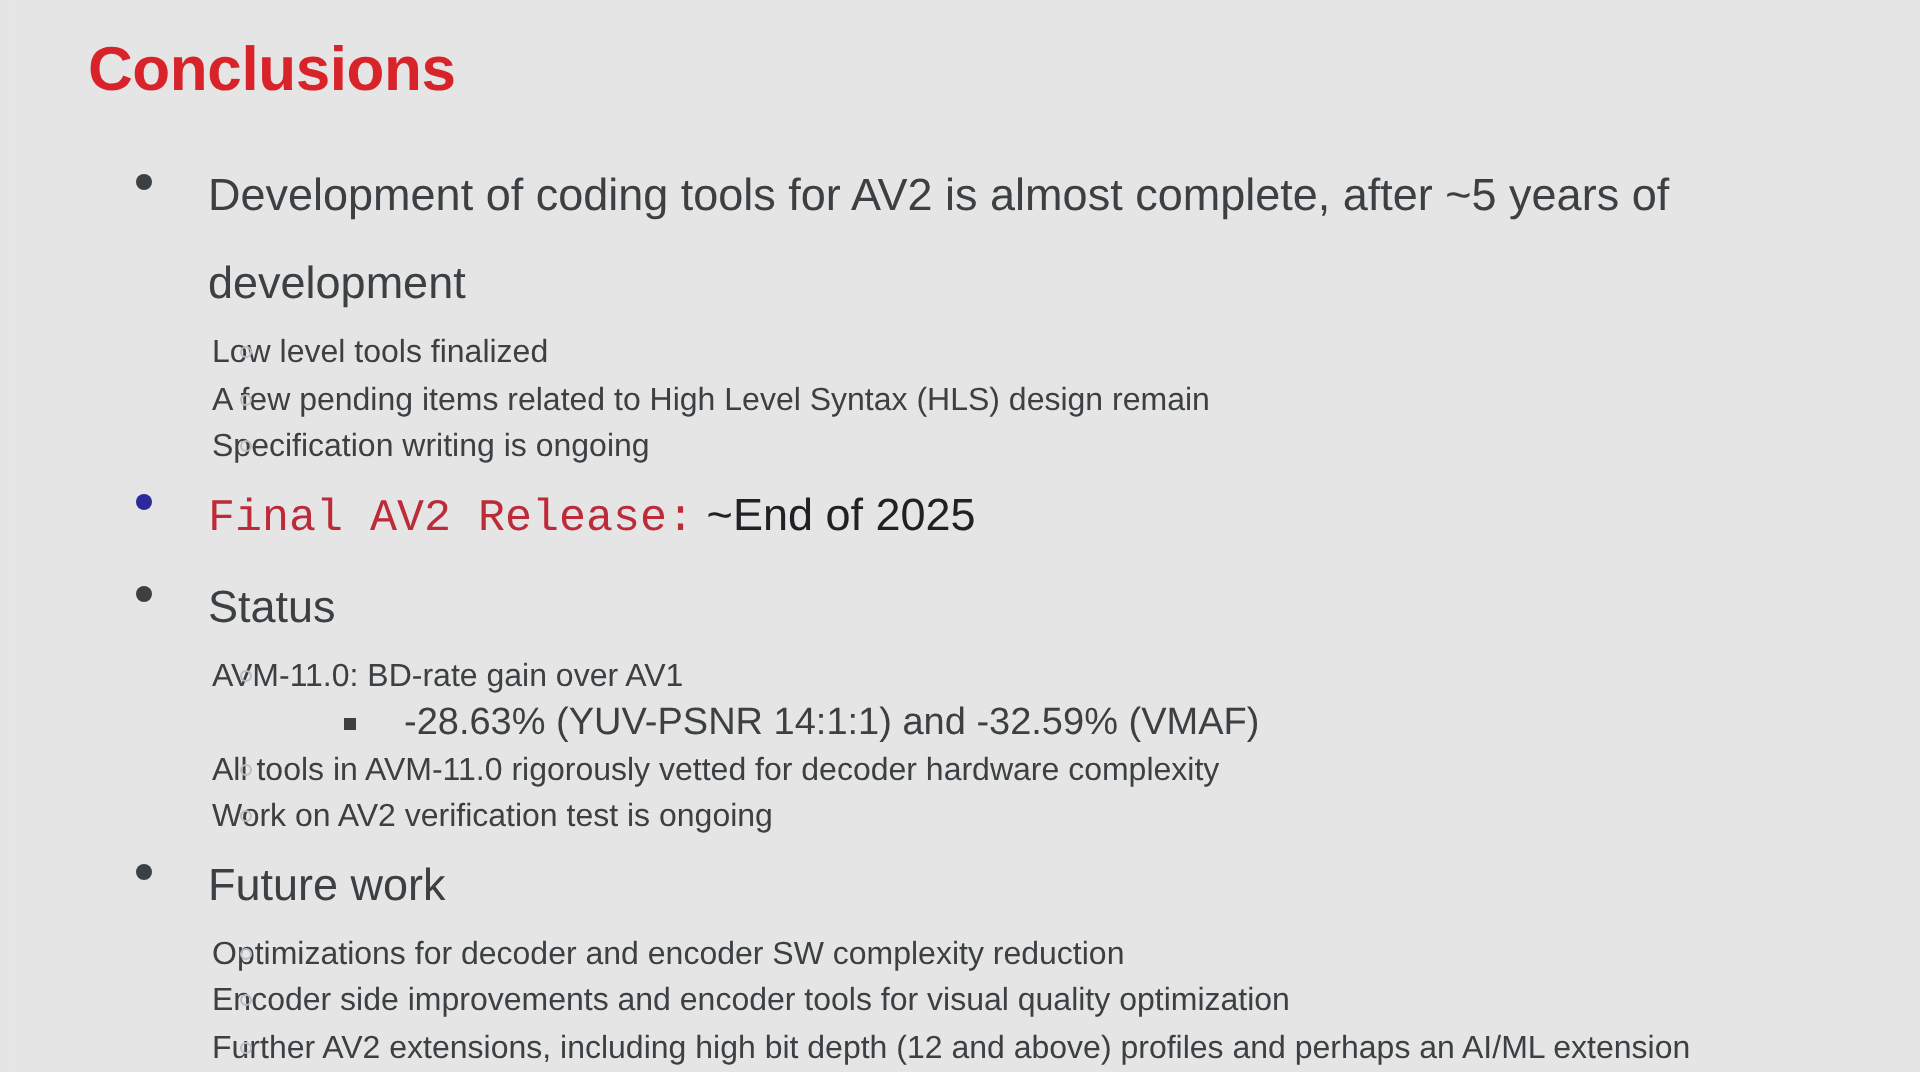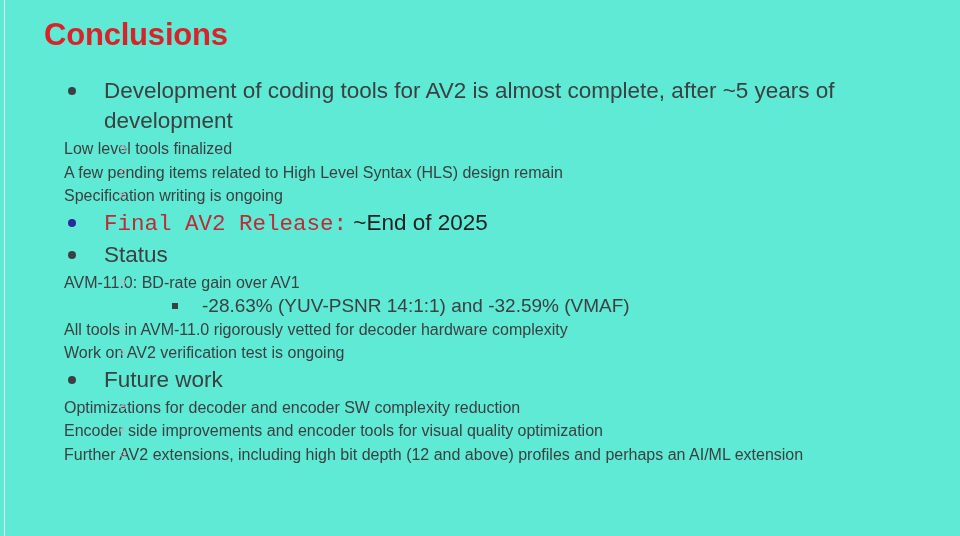--- a/index.html
+++ b/index.html
@@ -12,21 +12,21 @@
     height: 536px;
     overflow: hidden;
     font-family: "Liberation Sans", sans-serif;
     -webkit-font-smoothing: antialiased;
   }
 
   .slide {
     position: relative;
     width: 960px;
     height: 536px;
-    background: #5eead4;
+    background: #e5e5e5;
     box-sizing: border-box;
   }
 
   
   .slide-left-edge {
     position: absolute;
     left: 4px;
     top: 0;
     width: 1px;
     height: 536px;
@@ -61,37 +61,37 @@
   li.item {
     position: relative;
     color: #3c4043;
     box-sizing: border-box;
   }
 
   
   li.l1 {
     padding-left: 104px;
     font-size: 22.5px;
-    line-height: 30px;
+    line-height: 44px;
     margin-bottom: 1px;
   }
   li.l1 > .marker {
     position: absolute;
     left: 68px;
     top: 11px;
     width: 8px;
     height: 8px;
     border-radius: 50%;
     background: #3c4043;
   }
   li.l1.blue-dot > .marker { background: #2a2a9c; }
 
   
   li.l2 {
-    padding-left: 64px;
+    padding-left: 106px;
     font-size: 16px;
     line-height: 23.5px;
   }
   li.l2 > .marker {
     position: absolute;
     left: 120px;
     top: 8px;
     width: 6px;
     height: 6px;
     border-radius: 50%;

